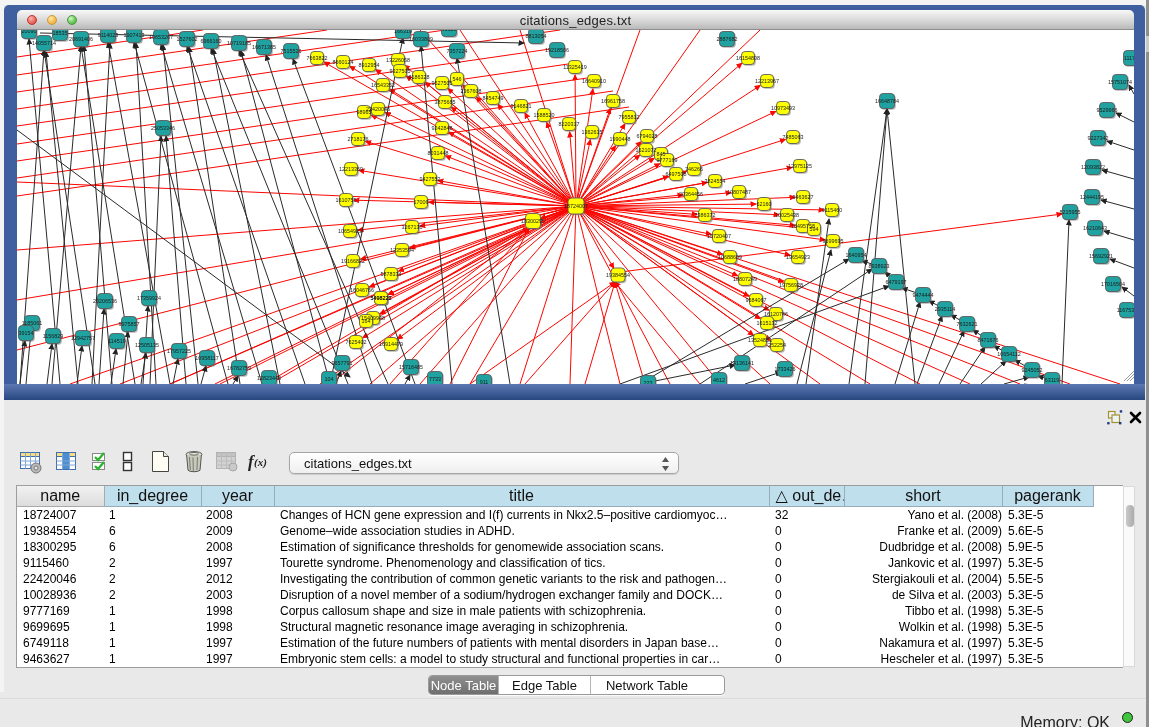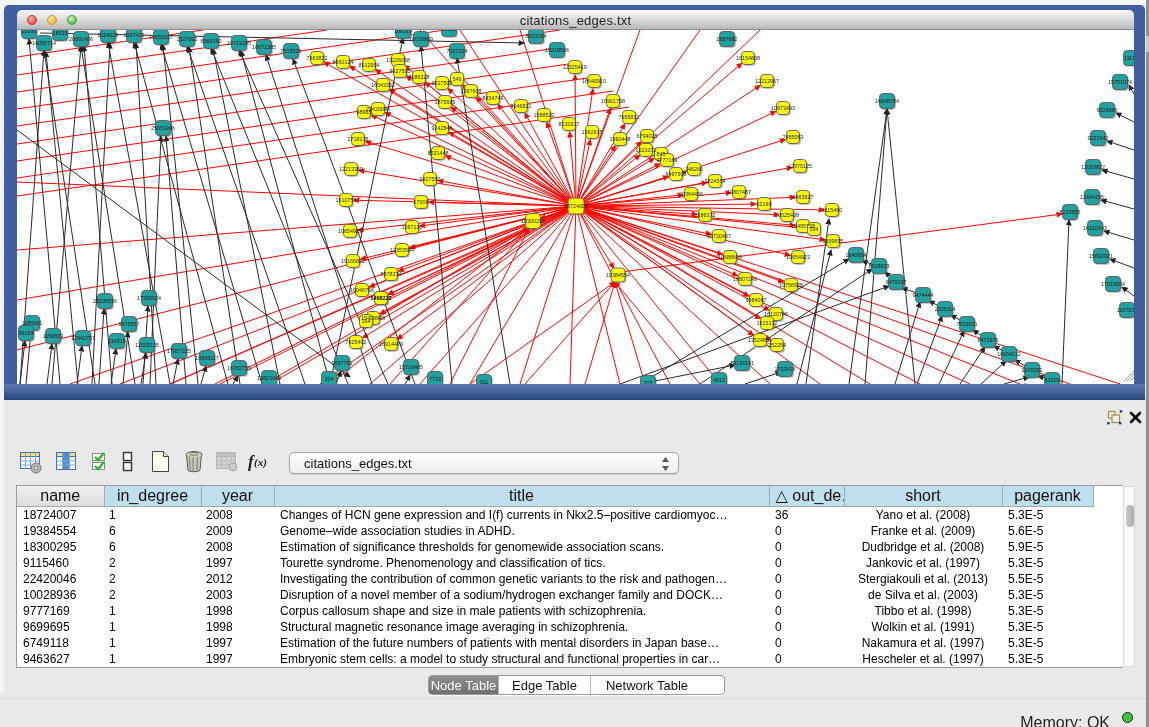--- a/index.html
+++ b/index.html
@@ -18,21 +18,21 @@
 #toolbar{left:0;top:38px;width:100%;height:42px}
 #combo{left:284px;top:52px;width:390px;height:22px;background:linear-gradient(#fff,#efefef);border:1px solid #a6a6a6;border-radius:5px;box-shadow:0 1px 1px rgba(0,0,0,0.12)}
 #combo .t{left:14px;top:3px;font-size:13px;color:#111}
 #tblwrap{left:16px;top:485px;width:1107px;height:183px;background:#fff;border:1px solid #9d9d9d;border-right:none}
 table{border-collapse:collapse;table-layout:fixed;width:1106px;font-size:12px}
 th{height:20px;font-weight:normal;font-size:16px;color:#111;background:#c0dfec;border:1px solid #93aebc;border-top:none;overflow:hidden;white-space:nowrap}
 th:first-child{background:linear-gradient(#f2f2f2,#dcdcdc);border-left:none;border-color:#aaa}
 th.c8{background:#fff;border:none}
 td{height:16px;padding:0 0 0 6px;overflow:hidden;white-space:nowrap;color:#000}
 td.c2,td.c3{padding-left:5px}
-td.c6{text-align:center;padding:0}
+td.c6{text-align:right;padding:0}
 tr{line-height:16px}
 #vsb{left:1123px;top:486px;width:12px;height:181px;background:#fafafa;border:1px solid #d9d9d9}
 #vsb .th{left:1.5px;top:18px;width:8px;height:22px;background:linear-gradient(90deg,#c9c9c9,#ababab);border-radius:4px}
 
 #tabs{left:428px;top:675px;width:297px;height:20px;border:1px solid #9a9a9a;border-radius:4px;background:#fff;box-shadow:0 1px 0 rgba(255,255,255,0.8);display:flex;overflow:hidden}
 #tabs div{font-size:13px;text-align:center;line-height:19px;color:#111}
 #tabs .sel{background:linear-gradient(#8f8f8f,#6f6f6f);color:#fff}
 #tabs .sep{width:1px;background:#b5b5b5}
 
 #status{left:0;top:698px;width:1146px;height:29px;border-top:1px solid #dcdcdc}
@@ -804,21 +804,21 @@
           <th style="text-align:right;padding-left:6px">△ out_de…</th>
           <th>short</th>
           <th>pagerank</th>
           <th class="c8"></th>
         </tr>
 <tr>
           <td class="c1">18724007</td>
           <td class="c2">1</td>
           <td class="c3">2008</td>
           <td class="c4">Changes of HCN gene expression and I(f) currents in Nkx2.5–positive cardiomyoc…</td>
-          <td class="c5">36</td>
+          <td class="c5">32</td>
           <td class="c6">Yano et al. (2008)</td>
           <td class="c7">5.3E-5</td>
           <td class="c8"></td>
         </tr>
         <tr>
           <td class="c1">19384554</td>
           <td class="c2">6</td>
           <td class="c3">2009</td>
           <td class="c4">Genome–wide association studies in ADHD.</td>
           <td class="c5">0</td>
@@ -845,21 +845,21 @@
           <td class="c6">Jankovic et al. (1997)</td>
           <td class="c7">5.3E-5</td>
           <td class="c8"></td>
         </tr>
         <tr>
           <td class="c1">22420046</td>
           <td class="c2">2</td>
           <td class="c3">2012</td>
           <td class="c4">Investigating the contribution of common genetic variants to the risk and pathogen…</td>
           <td class="c5">0</td>
-          <td class="c6">Stergiakouli et al. (2013)</td>
+          <td class="c6">Stergiakouli et al. (2004)</td>
           <td class="c7">5.5E-5</td>
           <td class="c8"></td>
         </tr>
         <tr>
           <td class="c1">10028936</td>
           <td class="c2">2</td>
           <td class="c3">2003</td>
           <td class="c4">Disruption of a novel member of a sodium/hydrogen exchanger family and DOCK…</td>
           <td class="c5">0</td>
           <td class="c6">de Silva et al. (2003)</td>
@@ -875,21 +875,21 @@
           <td class="c6">Tibbo et al. (1998)</td>
           <td class="c7">5.3E-5</td>
           <td class="c8"></td>
         </tr>
         <tr>
           <td class="c1">9699695</td>
           <td class="c2">1</td>
           <td class="c3">1998</td>
           <td class="c4">Structural magnetic resonance image averaging in schizophrenia.</td>
           <td class="c5">0</td>
-          <td class="c6">Wolkin et al. (1991)</td>
+          <td class="c6">Wolkin et al. (1998)</td>
           <td class="c7">5.3E-5</td>
           <td class="c8"></td>
         </tr>
         <tr>
           <td class="c1">6749118</td>
           <td class="c2">1</td>
           <td class="c3">1997</td>
           <td class="c4">Estimation of the future numbers of patients with mental disorders in Japan base…</td>
           <td class="c5">0</td>
           <td class="c6">Nakamura et al. (1997)</td>

